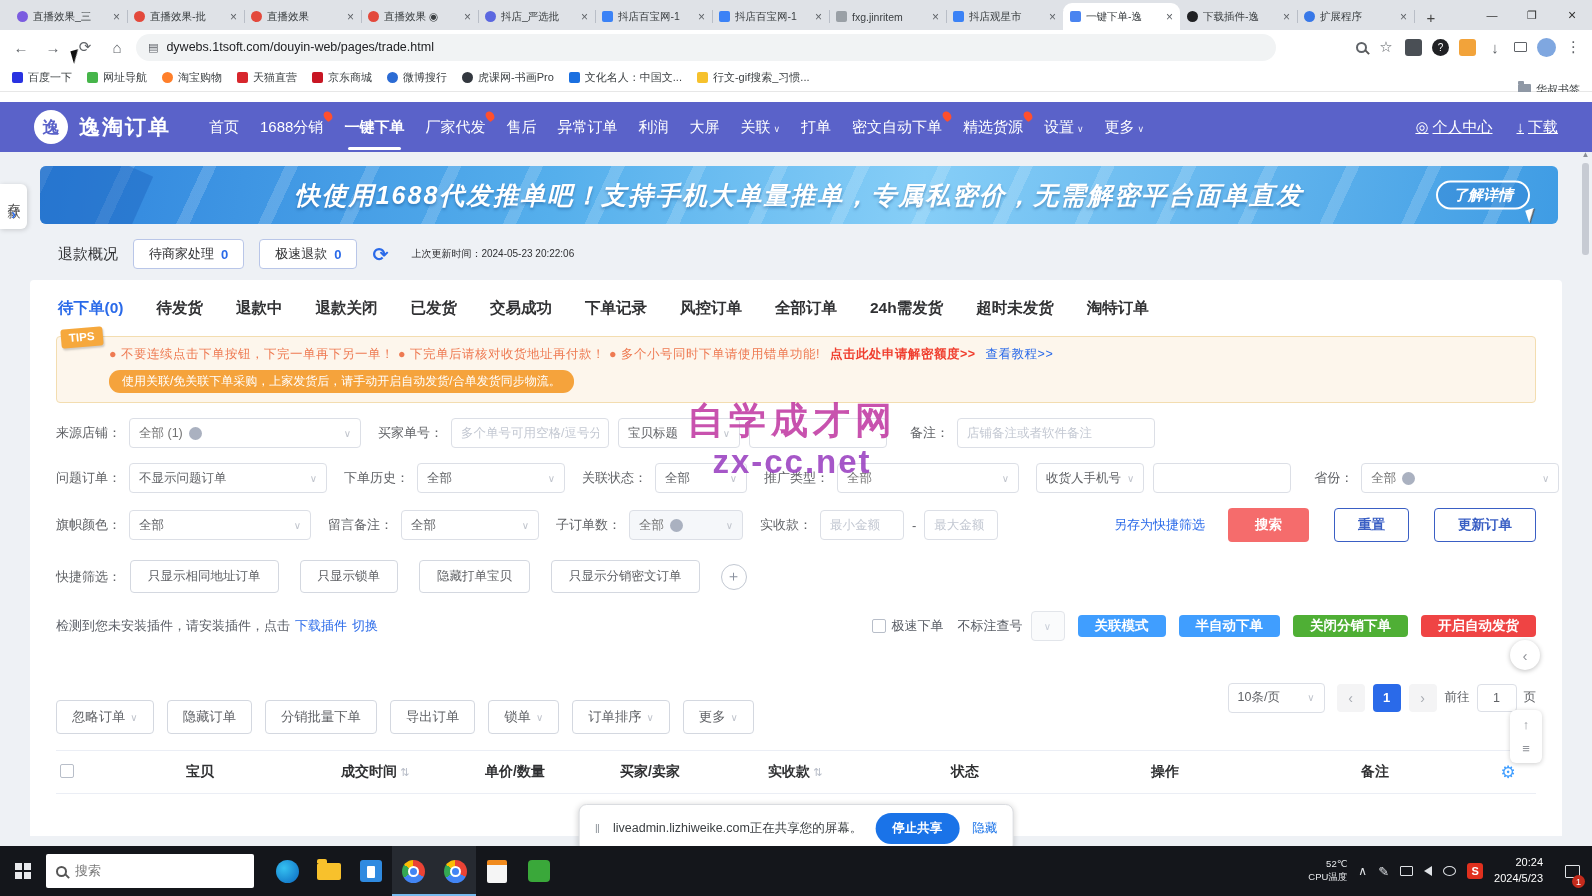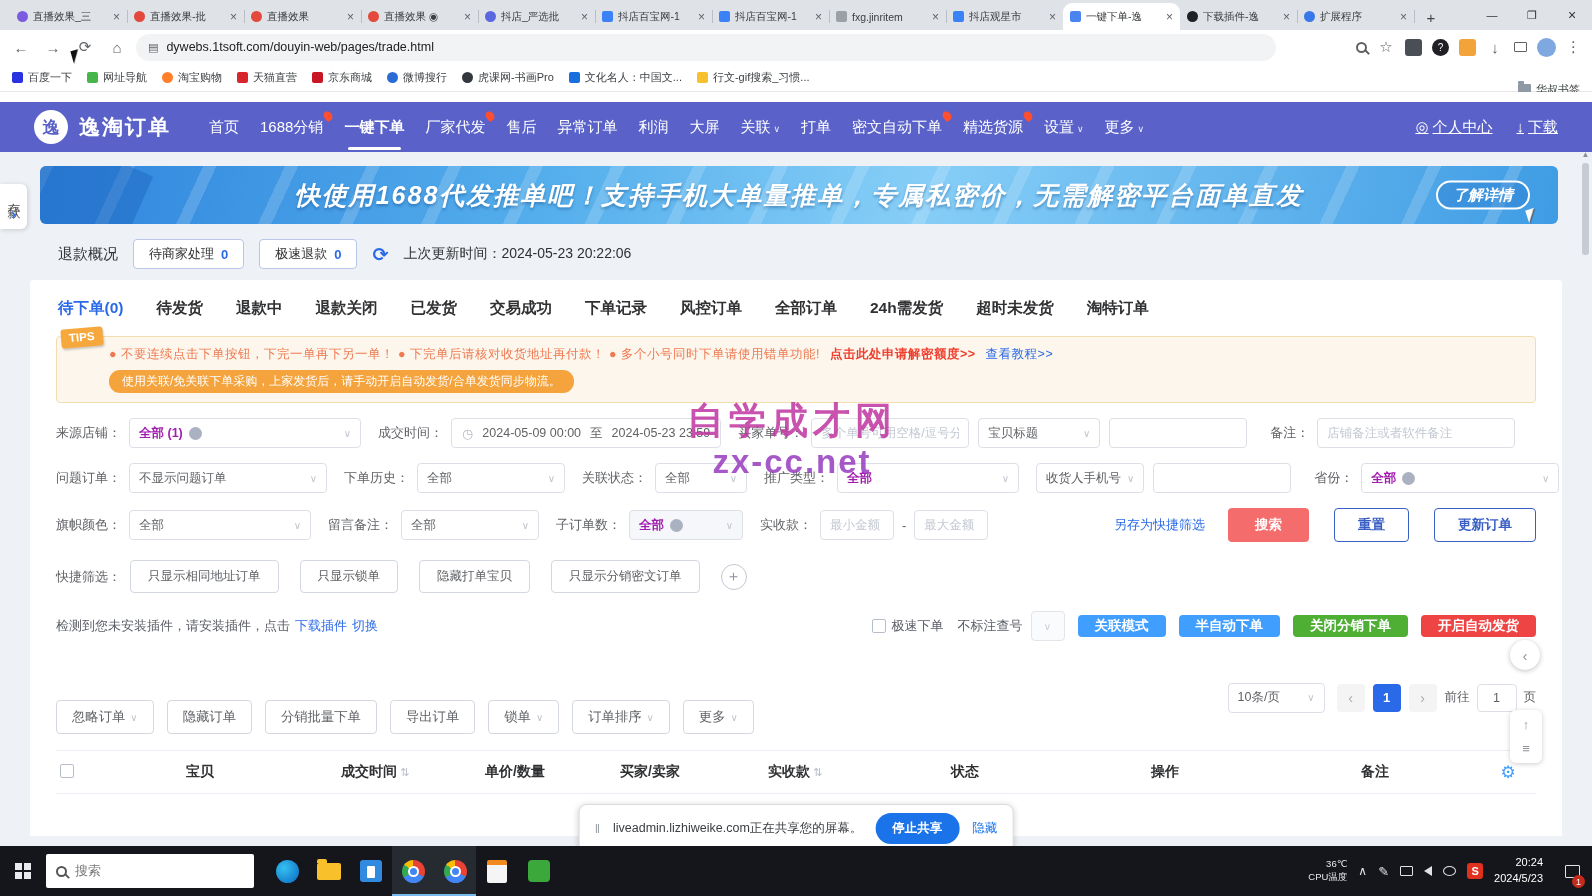--- a/index.html
+++ b/index.html
@@ -57,21 +57,21 @@
   .cta-cursor { position:absolute; right:22px; bottom:2px; width:0; height:0; border-left:9px solid #fff; border-bottom:13px solid transparent; transform:rotate(-18deg); filter:drop-shadow(1px 1px 0 #555); z-index:4; }
 
   .side-tab { position:absolute; left:0; top:92px; width:27px; padding:9px 0 7px; background:#fff; border-radius:0 6px 6px 0; box-shadow:1px 1px 5px rgba(0,0,0,.16); display:flex; flex-direction:column; align-items:center; gap:7px; z-index:6; }
   .side-tab .vt { writing-mode:vertical-rl; font-size:13px; color:#555; letter-spacing:3px; }
   .side-tab .ch { color:#2a6ae9; font-size:14px; font-weight:bold; }
 
   .refund-row { display:flex; align-items:center; gap:15px; margin:15px 34px 11px 58px; font-size:15px; color:#303133; }
   .pill-btn { border:1px solid #b9c6e8; background:#fff; border-radius:4px; padding:5px 15px; font-size:13px; color:#303133; display:flex; gap:7px; align-items:center; }
   .pill-btn .num { color:#2a6ae9; font-weight:bold; }
   .refresh { color:#2a6ae9; font-size:19px; font-weight:bold; }
-  .upd { font-size:14px; margin-left:0; }
+  .upd { font-size:10px; margin-left:8px; }
 
   .card { margin:0 30px; background:#fff; border-radius:4px 4px 0 0; padding:4px 26px 0; position:relative; height:556px; }
 
   .otabs { display:flex; gap:33px; padding:14px 2px 13px; font-size:15.5px; font-weight:bold; color:#303133; white-space:nowrap; }
   .otab { cursor:pointer; }
   .otab.active { color:#2a6ae9; }
 
   .tips { position:relative; background:#fdf6ec; border:1px solid #f3ddb0; border-radius:4px; padding:9px 14px 9px 52px; margin-top:4px; }
   .tips-badge { position:absolute; left:4px; top:-9px; background:#f6a83c; color:#fff; font-size:11.5px; font-weight:bold; padding:3px 8px 4px; border-radius:3px; transform:rotate(-5deg); box-shadow:1px 2px 2px rgba(0,0,0,.18); }
   .tips-line1 { font-size:12.5px; color:#ee7a52; letter-spacing:.5px; }
@@ -81,21 +81,21 @@
 
   .watermark { position:absolute; left:612px; top:308px; width:360px; text-align:center; z-index:5; pointer-events:none; line-height:1.15; }
   .wm1 { font-size:37px; font-weight:bold; color:rgba(190,52,160,.85); letter-spacing:5px; }
   .wm2 { font-size:33px; font-weight:bold; color:rgba(150,58,190,.85); letter-spacing:2px; }
 
   .frow { display:flex; align-items:center; gap:9px; margin-top:15px; font-size:13px; color:#606266; white-space:nowrap; }
   .fg { display:flex; align-items:center; gap:8px; }
   .lbl { color:#606266; }
   .sel { height:30px; border:1px solid #dcdfe6; border-radius:4px; background:#fff; display:flex; align-items:center; padding:0 9px; color:#606266; font-size:12.5px; justify-content:space-between; gap:6px; }
   .sel.dis { background:#f5f7fa; }
-  .sel.dim .val { color:#a21caf;font-weight:bold; }
+  .sel.dim .val { color:#737373; }
   .car { color:#c0c4cc; font-size:10px; }
   .inp { height:30px; border:1px solid #dcdfe6; border-radius:4px; padding:0 9px; font-size:12.5px; color:#606266; background:#fff; font-family:inherit; }
   .inp::placeholder { color:#c3c8d2; }
   .datebox { height:30px; border:1px solid #dcdfe6; border-radius:4px; display:flex; align-items:center; gap:9px; padding:0 10px; color:#606266; font-size:12.5px; background:#fff; }
   .clock { color:#b8bdc8; font-size:13px; }
   .mini-dot { width:13px; height:13px; border-radius:50%; background:#aab1c0; display:inline-block; flex:none; }
   .spacer { flex:1; }
   .save-link { color:#2a6ae9; font-size:13px; }
   .btn-red { background:#f56c6c; color:#fff; border:none; border-radius:4px; padding:8px 27px; font-size:13.5px; font-weight:bold; margin-left:14px; }
   .btn-outline { border:1px solid #3a5fc4; color:#3a5fc4; border-radius:4px; padding:7px 23px; font-size:13.5px; background:#fff; font-weight:bold; margin-left:16px; }
@@ -394,29 +394,20 @@
         <span class="lbl">来源店铺：</span>
         <div class="sel dim" style="width:232px">
             <span class="val" style="display:flex;align-items:center;gap:6px">
               <span>全部 (1)</span>
               <span class="mini-dot"></span>
             </span>
             <span class="car">∨</span>
           </div>
       </div>
       <div class="fg" style="margin-left:8px">
-        <span class="lbl">成交时间：</span>
-        <div class="datebox">
-          <span class="clock">◷</span>
-          <span>2024-05-09 00:00</span>
-          <span>至</span>
-          <span>2024-05-23 23:59</span>
-        </div>
-      </div>
-      <div class="fg" style="margin-left:8px">
         <span class="lbl">买家单号：</span>
         <input class="inp" style="width: 158px;" placeholder="多个单号可用空格/逗号分隔">
       </div>
       <div class="sel" style="width:122px">
           <span class="val">宝贝标题</span>
           <span class="car">∨</span>
         </div>
       <input class="inp" style="width: 138px;">
       <div class="fg" style="margin-left:14px">
         <span class="lbl">备注：</span>
@@ -490,21 +481,21 @@
         <div class="sel dis dim" style="width:114px">
             <span class="val" style="display:flex;align-items:center;gap:6px">
               <span>全部</span>
               <span class="mini-dot"></span>
             </span>
             <span class="car">∨</span>
           </div>
       </div>
       <div class="fg" style="margin-left:8px">
         <span class="lbl">实收款：</span>
-        <input class="inp" style="width: 74px;" placeholder="最小金额">
+        <input class="inp" style="width: 84px;" placeholder="最小金额">
         <span>-</span>
         <input class="inp" style="width: 74px;" placeholder="最大金额">
       </div>
       <div class="spacer"></div>
       <span class="save-link">另存为快捷筛选</span>
       <button class="btn-red">搜索</button>
       <button class="btn-outline">重置</button>
       <button class="btn-outline">更新订单</button>
     </div>
 
@@ -646,21 +637,21 @@
       </div>
     <div class="ticon">
         <span class="note-ic"></span>
       </div>
     <div class="ticon">
         <span class="green-ic"></span>
       </div>
   </div>
   <div class="tray">
     <div class="temp">
-      <div>36℃</div>
+      <div>52℃</div>
       <div>CPU温度</div>
     </div>
     <span class="tray-g">∧</span>
     <span class="tray-g pen">✎</span>
     <span class="mini-rect"></span>
     <span class="spk"></span>
     <span class="mini-rect" style="border-radius:50%"></span>
     <span class="sogou">S</span>
     <div class="clockblk">
       <div>20:24</div>

